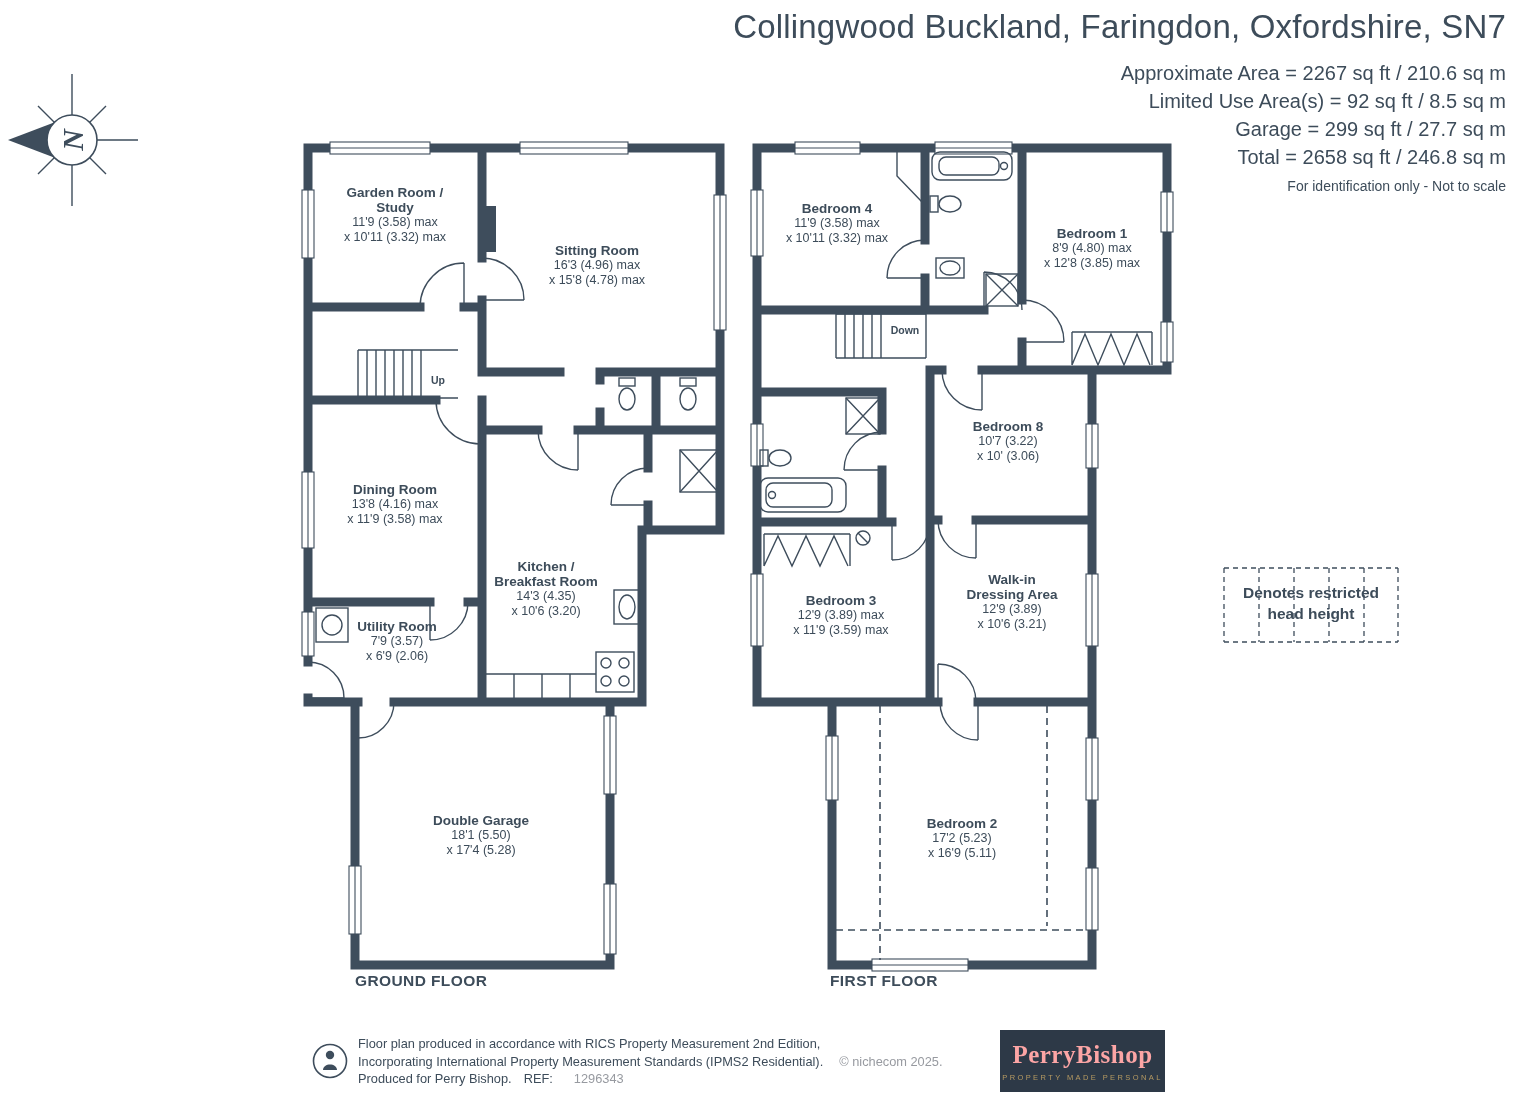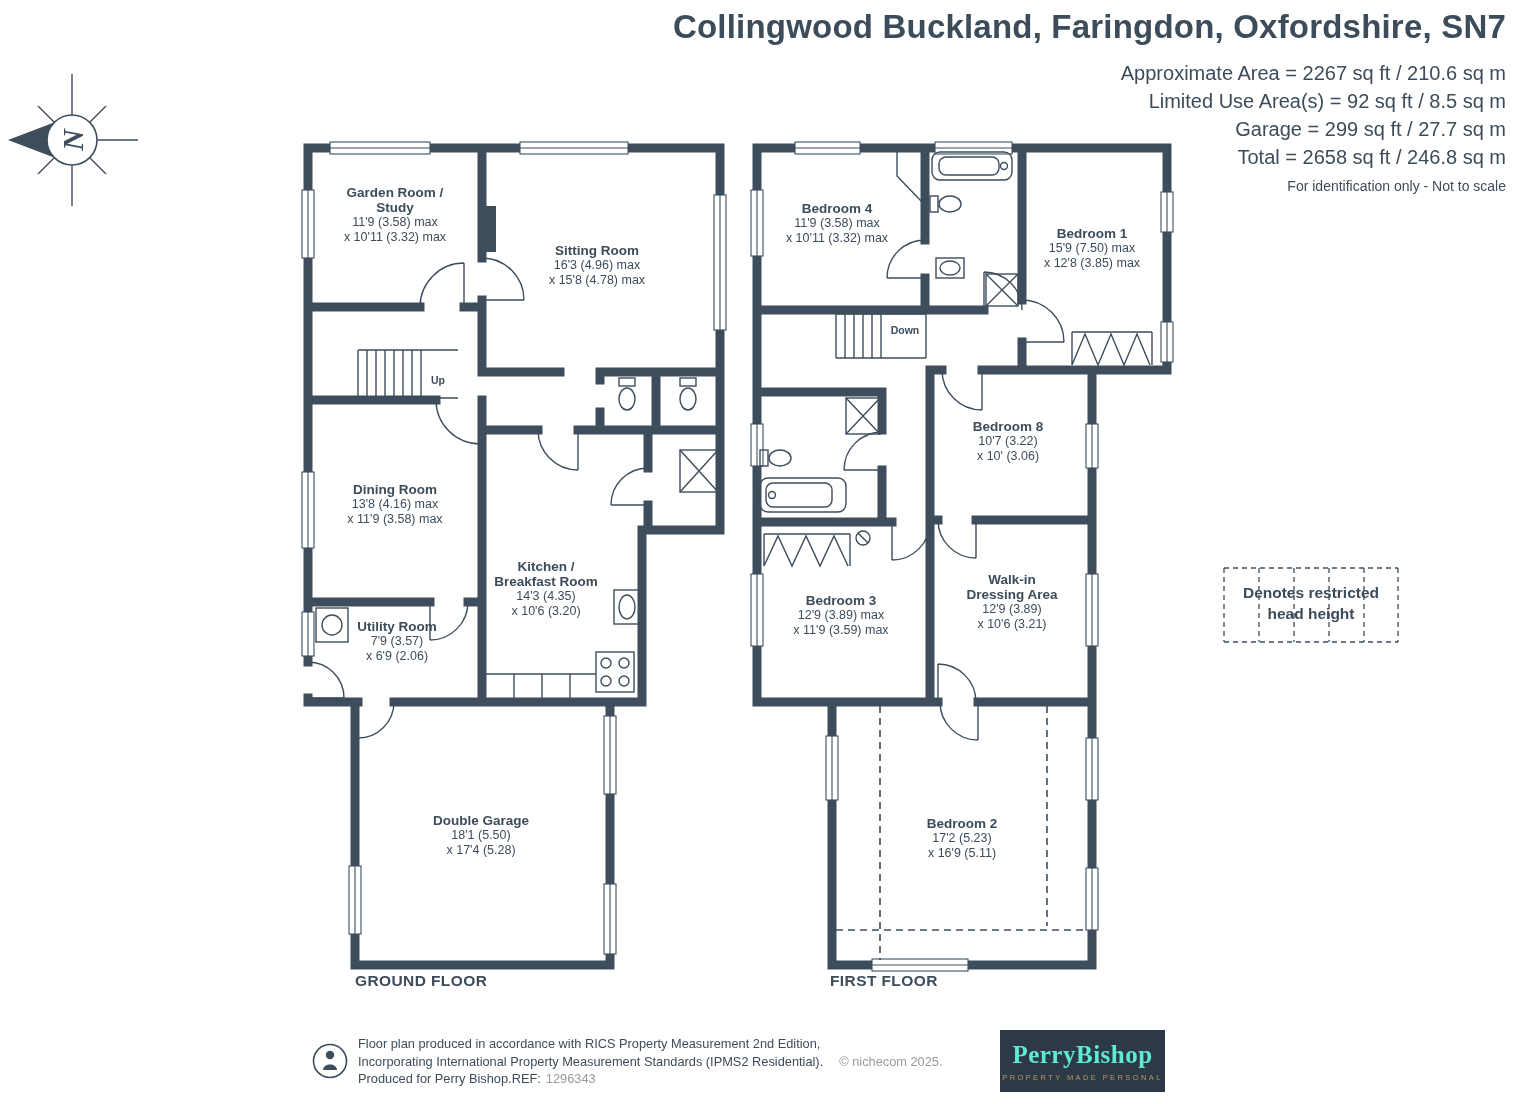--- a/index.html
+++ b/index.html
@@ -10,35 +10,35 @@
   }
   svg.plan { position:absolute; left:0; top:0; }
   .w   { stroke:var(--wall,#3e4d5c); stroke-width:9; fill:none; stroke-linecap:square; }
   .t   { stroke:var(--wall,#3e4d5c); stroke-width:1.4; fill:none; }
   .win { fill:#fff; stroke:var(--wall,#3e4d5c); stroke-width:1.1; }
   .winline { stroke:var(--wall,#3e4d5c); stroke-width:1.1; }
   .dash  { stroke:var(--wall,#3e4d5c); stroke-width:1.6; fill:none; stroke-dasharray:7 5; }
   .dash2 { stroke:var(--wall,#3e4d5c); stroke-width:1.3; fill:none; stroke-dasharray:5 4; }
   .fillw { fill:var(--wall,#3e4d5c); }
   .abs { position:absolute; }
-  .title { right:14px; top:8px; font-size:33px; font-weight:bold; letter-spacing:0.2px;margin-left:24px; }
+  .title { right:14px; top:8px; font-size:33px; font-weight:normal; letter-spacing:0.2px;margin-left:24px; }
   .area-line { right:14px; text-align:right; font-size:20px; position:absolute;margin-left:29px; }
   .area-disclaimer { right:14px; text-align:right; font-size:14px; position:absolute; top:178px;margin-left:44px; }
   .room-label { position:absolute; transform:translate(-50%,-50%); text-align:center; line-height:15px; }
   .room-name { font-weight:bold; font-size:13.5px; white-space:pre-line; }
   .room-dim  { font-size:12.5px; }
   .stair-label { position:absolute; transform:translate(-50%,-50%); font-weight:bold; font-size:10.5px; }
   .floor-label { position:absolute; font-weight:bold; font-size:15.5px; letter-spacing:0.4px; }
   .legend-text { position:absolute; transform:translate(-50%,-50%); font-weight:bold; font-size:15.5px;
                  text-align:center; white-space:pre-line; line-height:21px; }
   .footer-text { font-size:12.8px; line-height:17.5px; }
   .grey { color:var(--grey,#979aa0); }
   .logo { background:var(--logo-bg,#2d3947); width:165px; height:62px; display:flex;
           flex-direction:column; align-items:center; justify-content:center; }
-  .logo-name { font-family:"Liberation Serif", serif; font-weight:bold; color:#5eead4;
+  .logo-name { font-family:"Liberation Serif", serif; font-weight:bold; color:#fca5a5;
                font-size:25px; letter-spacing:0.5px; }
   .logo-tag  { color:var(--logo-gold,#b69a62); font-size:7.5px; letter-spacing:2.4px; margin-top:4px; }
   .compass-n { font:italic bold 30px "Liberation Serif", serif; fill:var(--wall,#3e4d5c); }
 </style>
 </head>
 <body>
 
 <div class="page">
 
   <svg class="plan" width="1520" height="1104" viewBox="0 0 1520 1104">
@@ -297,21 +297,21 @@
   <div class="stair-label" style="left:438px;top:380px">Up</div>
   <div class="floor-label" style="left:355px;top:972px">GROUND FLOOR</div>
 
   <div class="room-label" style="left:837px;top:223px">
     <div class="room-name">Bedroom 4</div>
     <div class="room-dim">11'9 (3.58) max</div>
     <div class="room-dim">x 10'11 (3.32) max</div>
   </div>
   <div class="room-label" style="left:1092px;top:248px">
     <div class="room-name">Bedroom 1</div>
-    <div class="room-dim">15'9 (7.50) max</div>
+    <div class="room-dim">8'9 (4.80) max</div>
     <div class="room-dim">x 12'8 (3.85) max</div>
   </div>
   <div class="room-label" style="left:1008px;top:441px">
     <div class="room-name">Bedroom 8</div>
     <div class="room-dim">10'7 (3.22)</div>
     <div class="room-dim">x 10' (3.06)</div>
   </div>
   <div class="room-label" style="left:841px;top:615px">
     <div class="room-name">Bedroom 3</div>
     <div class="room-dim">12'9 (3.89) max</div>
@@ -340,21 +340,21 @@
       <circle cx="18" cy="12" r="4.2" fill="var(--wall,#3e4d5c)"></circle>
       <path d="M11,27 C11,19.5 25,19.5 25,27 Z" fill="var(--wall,#3e4d5c)"></path>
     </svg>
   </div>
   <div class="abs footer-text" style="left:358px;top:1035px">
     <div>Floor plan produced in accordance with RICS Property Measurement 2nd Edition,</div>
     <div>
       <span>Incorporating International Property Measurement Standards (IPMS2 Residential).</span><span class="grey" style="margin-left:16px">© nichecom 2025.</span>
     </div>
     <div>
-      <span>Produced for Perry Bishop.</span><span style="">REF:</span><span class="grey" style="margin-left:5px">1296343</span>
+      <span>Produced for Perry Bishop.</span><span style="margin-left:12px">REF:</span><span class="grey" style="margin-left:21px">1296343</span>
     </div>
   </div>
   <div class="abs logo" style="left:1000px;top:1030px">
     <div class="logo-name">PerryBishop</div>
     <div class="logo-tag">PROPERTY MADE PERSONAL</div>
   </div>
 
 </div>
 
 </body></html>

